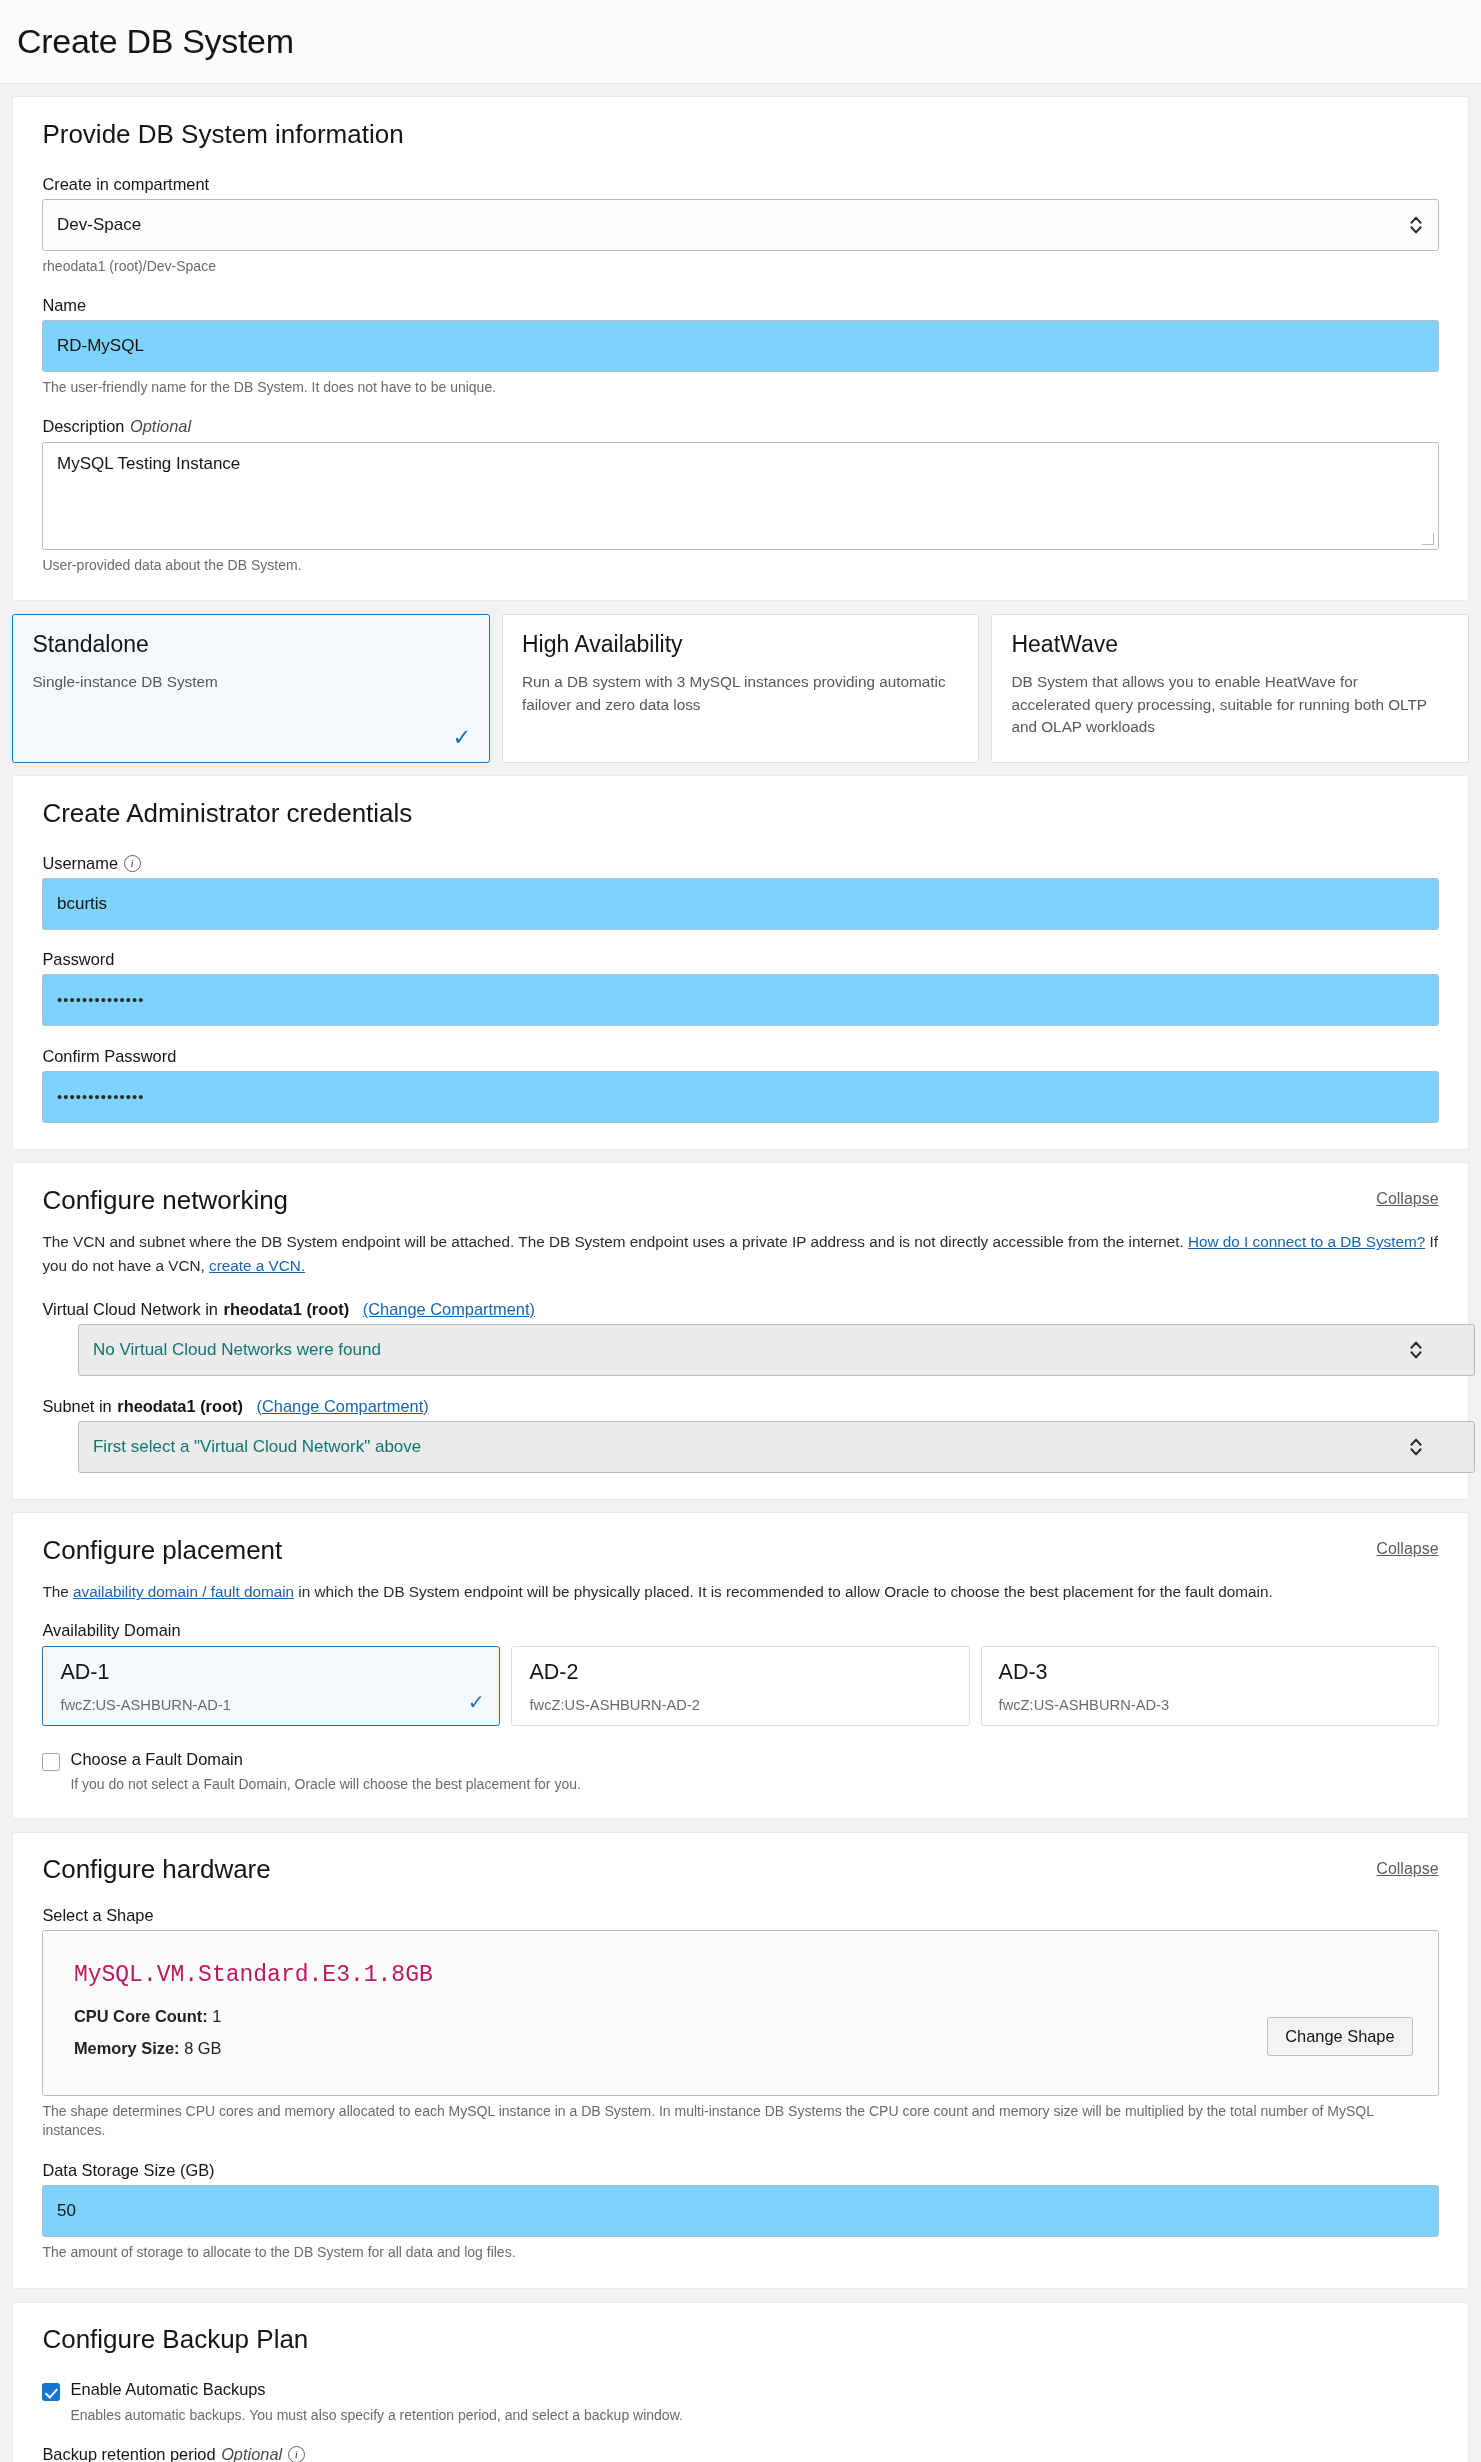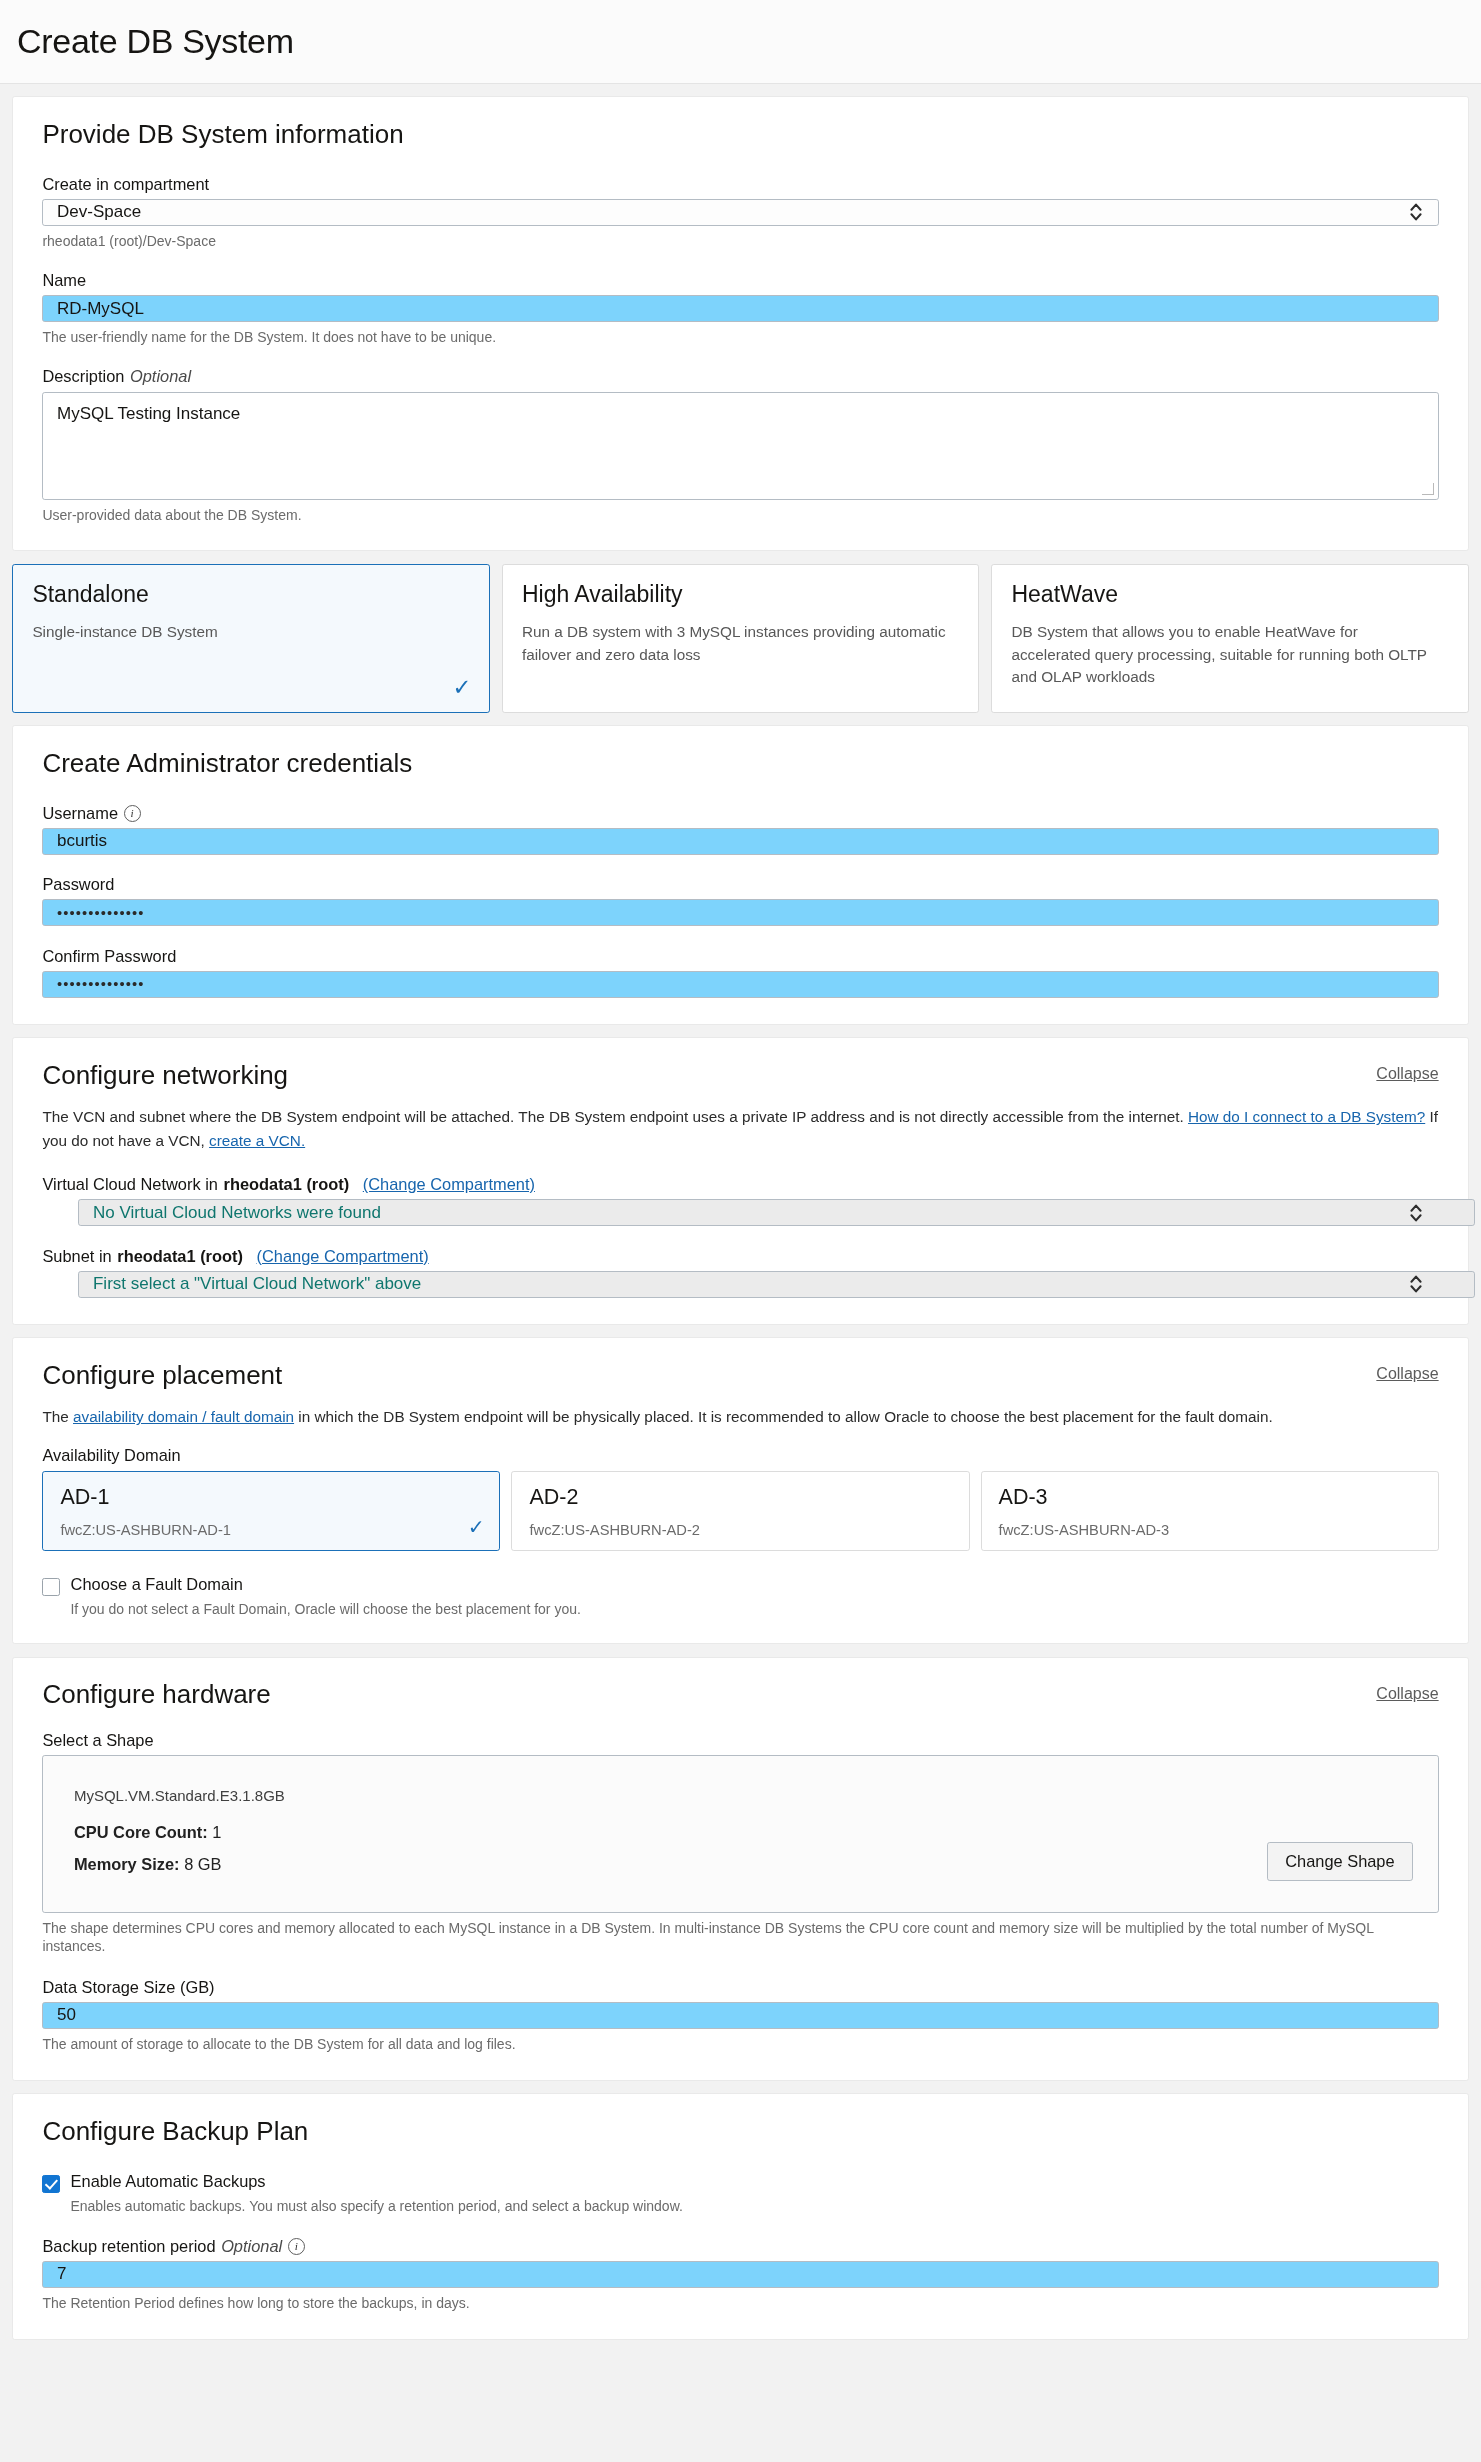--- a/index.html
+++ b/index.html
@@ -70,21 +70,21 @@
     font-size:14px;
     color:#6b6b6b;
     margin-top:6px;
     line-height:1.35;
   }
   .field { margin-bottom:20.3px; }
   .field:last-child { margin-bottom:0; }
 
   .input {
     width:100%;
-    height:27px;
+    height:52px;
     border:1.7px solid #b4bcc4;
     border-radius:2.8px;
     background:#fdfdfd;
     font-size:17px;
     color:#161513;
     padding:0 13.6px;
     font-family:"Liberation Sans", sans-serif;
     display:flex;
     align-items:center;
   }
@@ -234,21 +234,21 @@
 
   
   .shapebox {
     border:1.7px solid #b4bcc4;
     border-radius:2.8px;
     background:#fbfbfb;
     padding:22.6px 26px 25px 26px;
     position:relative;
     min-height:158px;
   }
-  .shape-name { font-size:15px; color:#404040; margin:9px 0 19px 4.5px; }
+  .shape-name { font-size:23px; color:#be185d; margin:9px 0 19px 4.5px;font-family:Liberation Mono, monospace; }
   .shape-line { font-size:16.4px; color:#222; margin:0 0 12.4px 4.5px; }
   .shape-line b { font-weight:700; }
   .change-shape-btn {
     position:absolute;
     right:25px;
     top:86px;
     background:#f3f3f3;
     border:1.7px solid #b4bcc4;
     border-radius:2.8px;
     font-size:16.4px;

